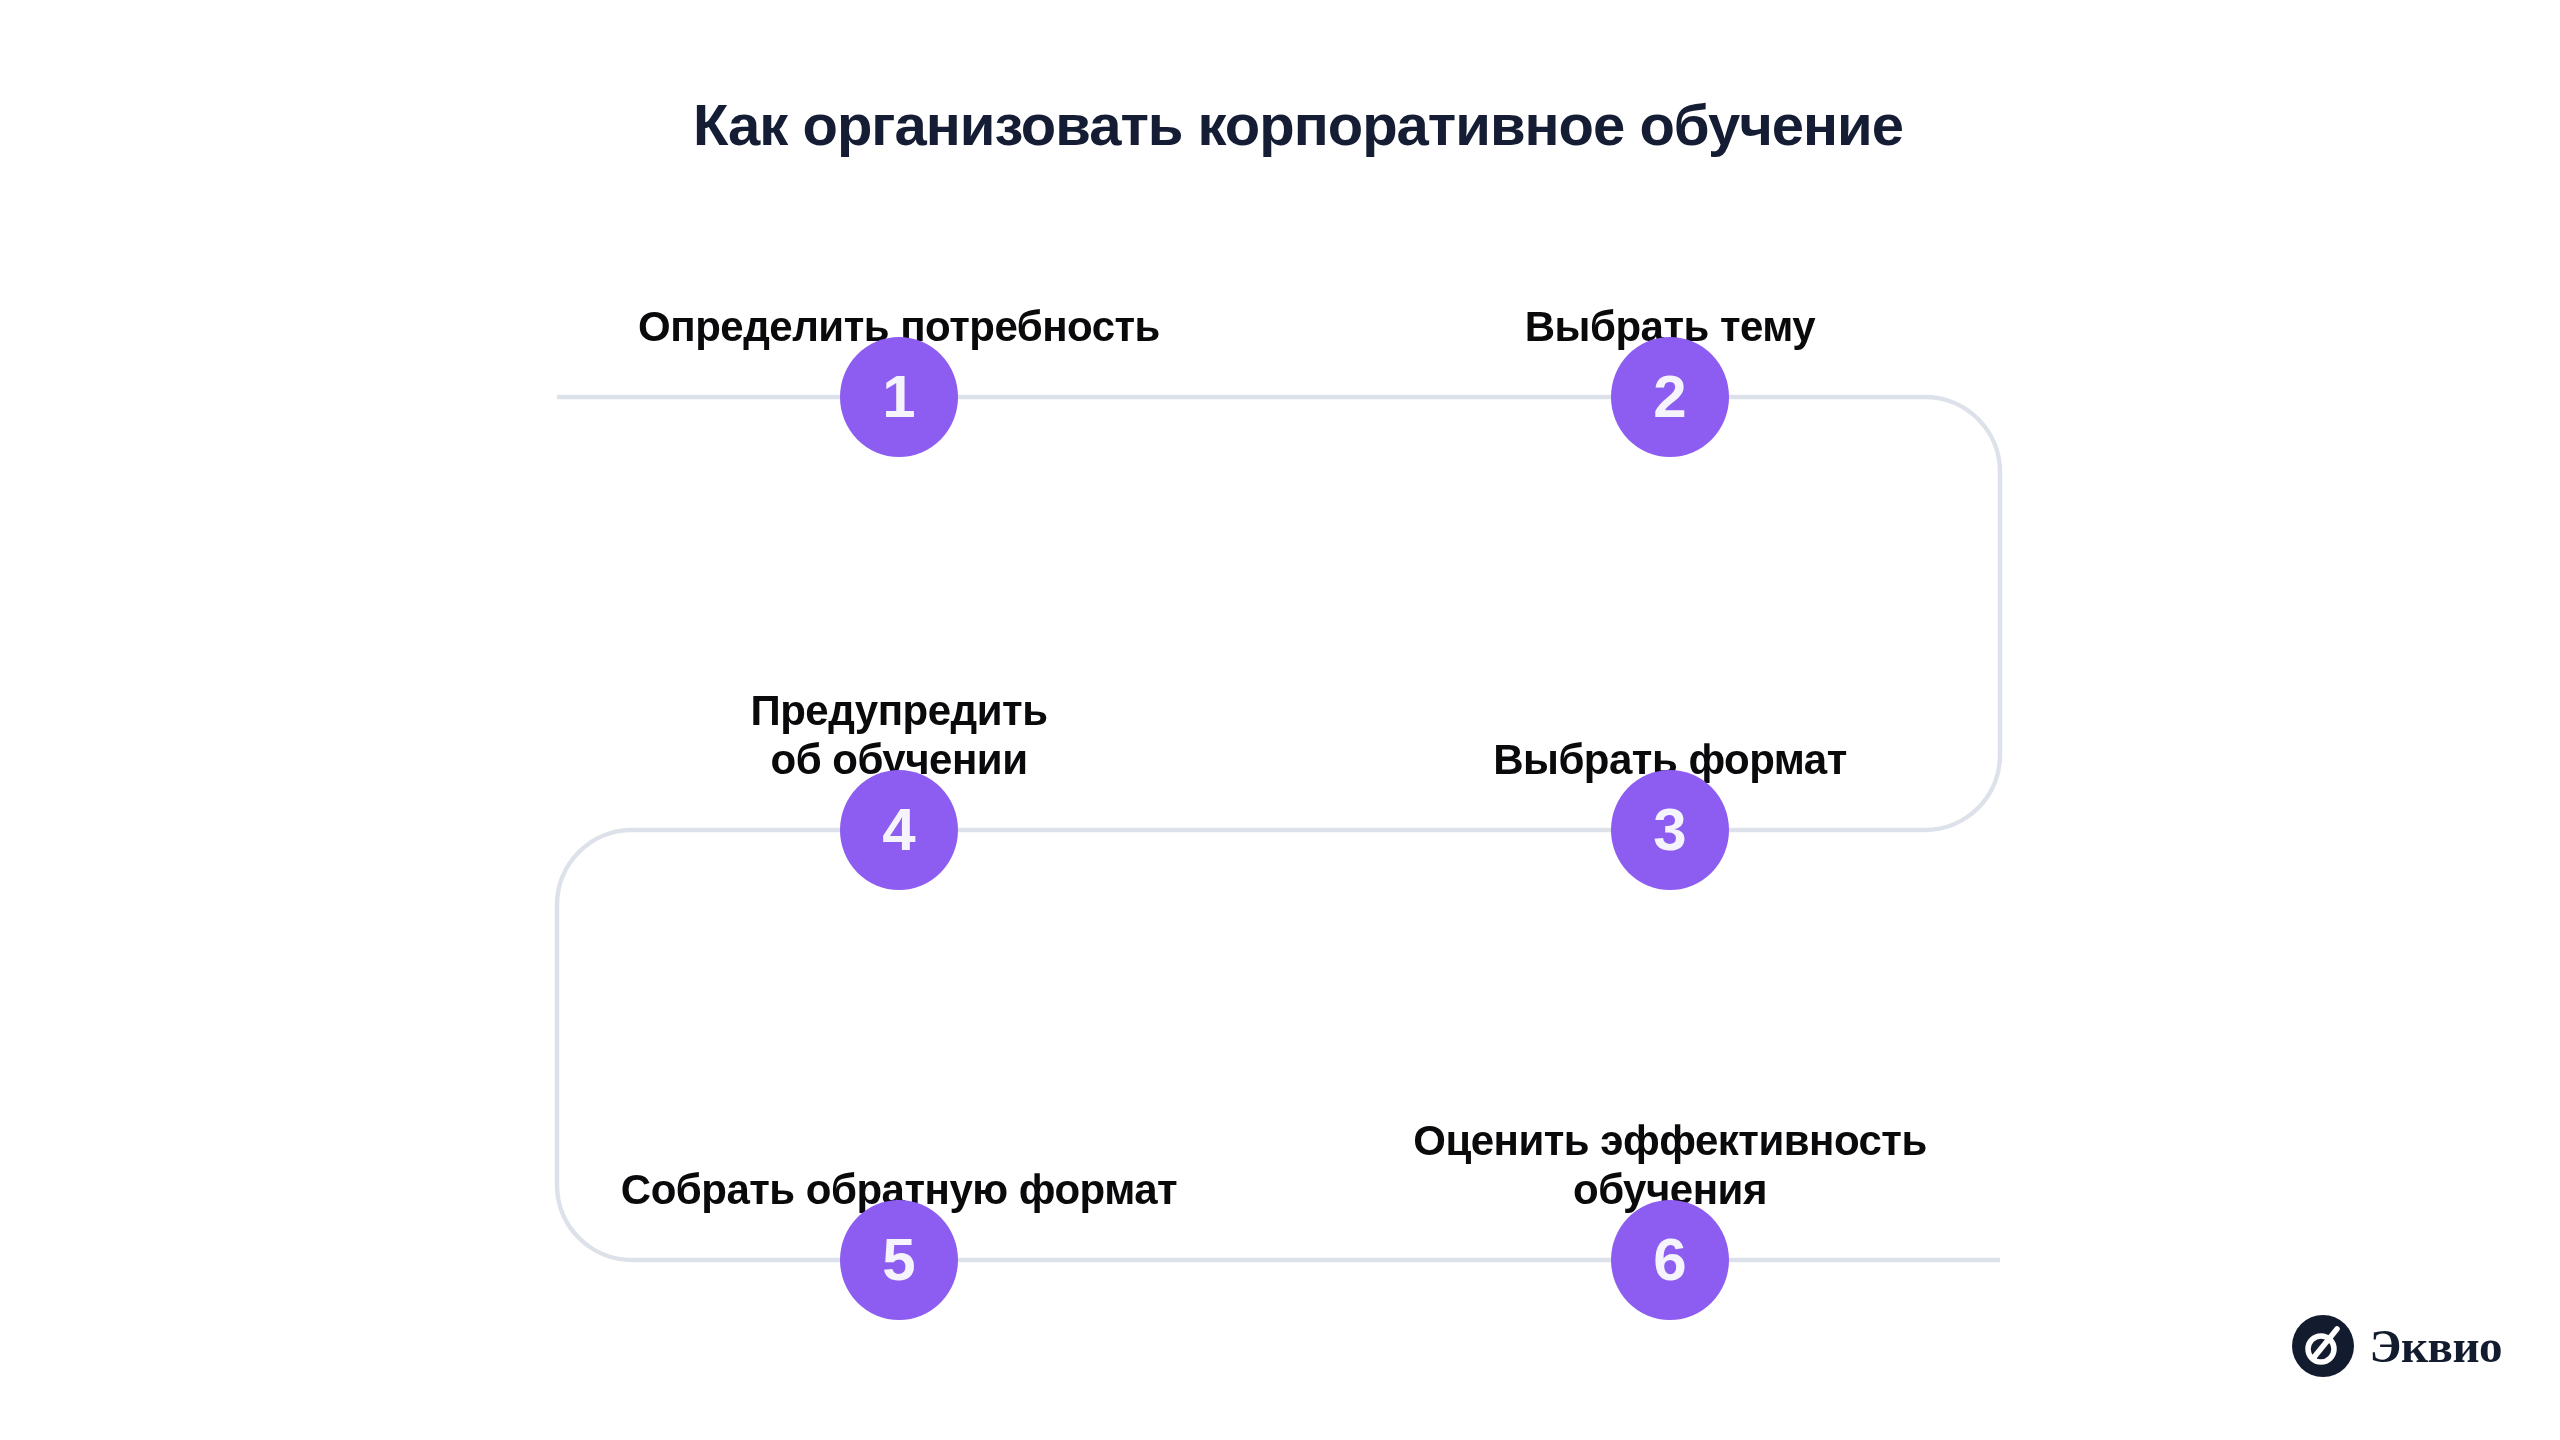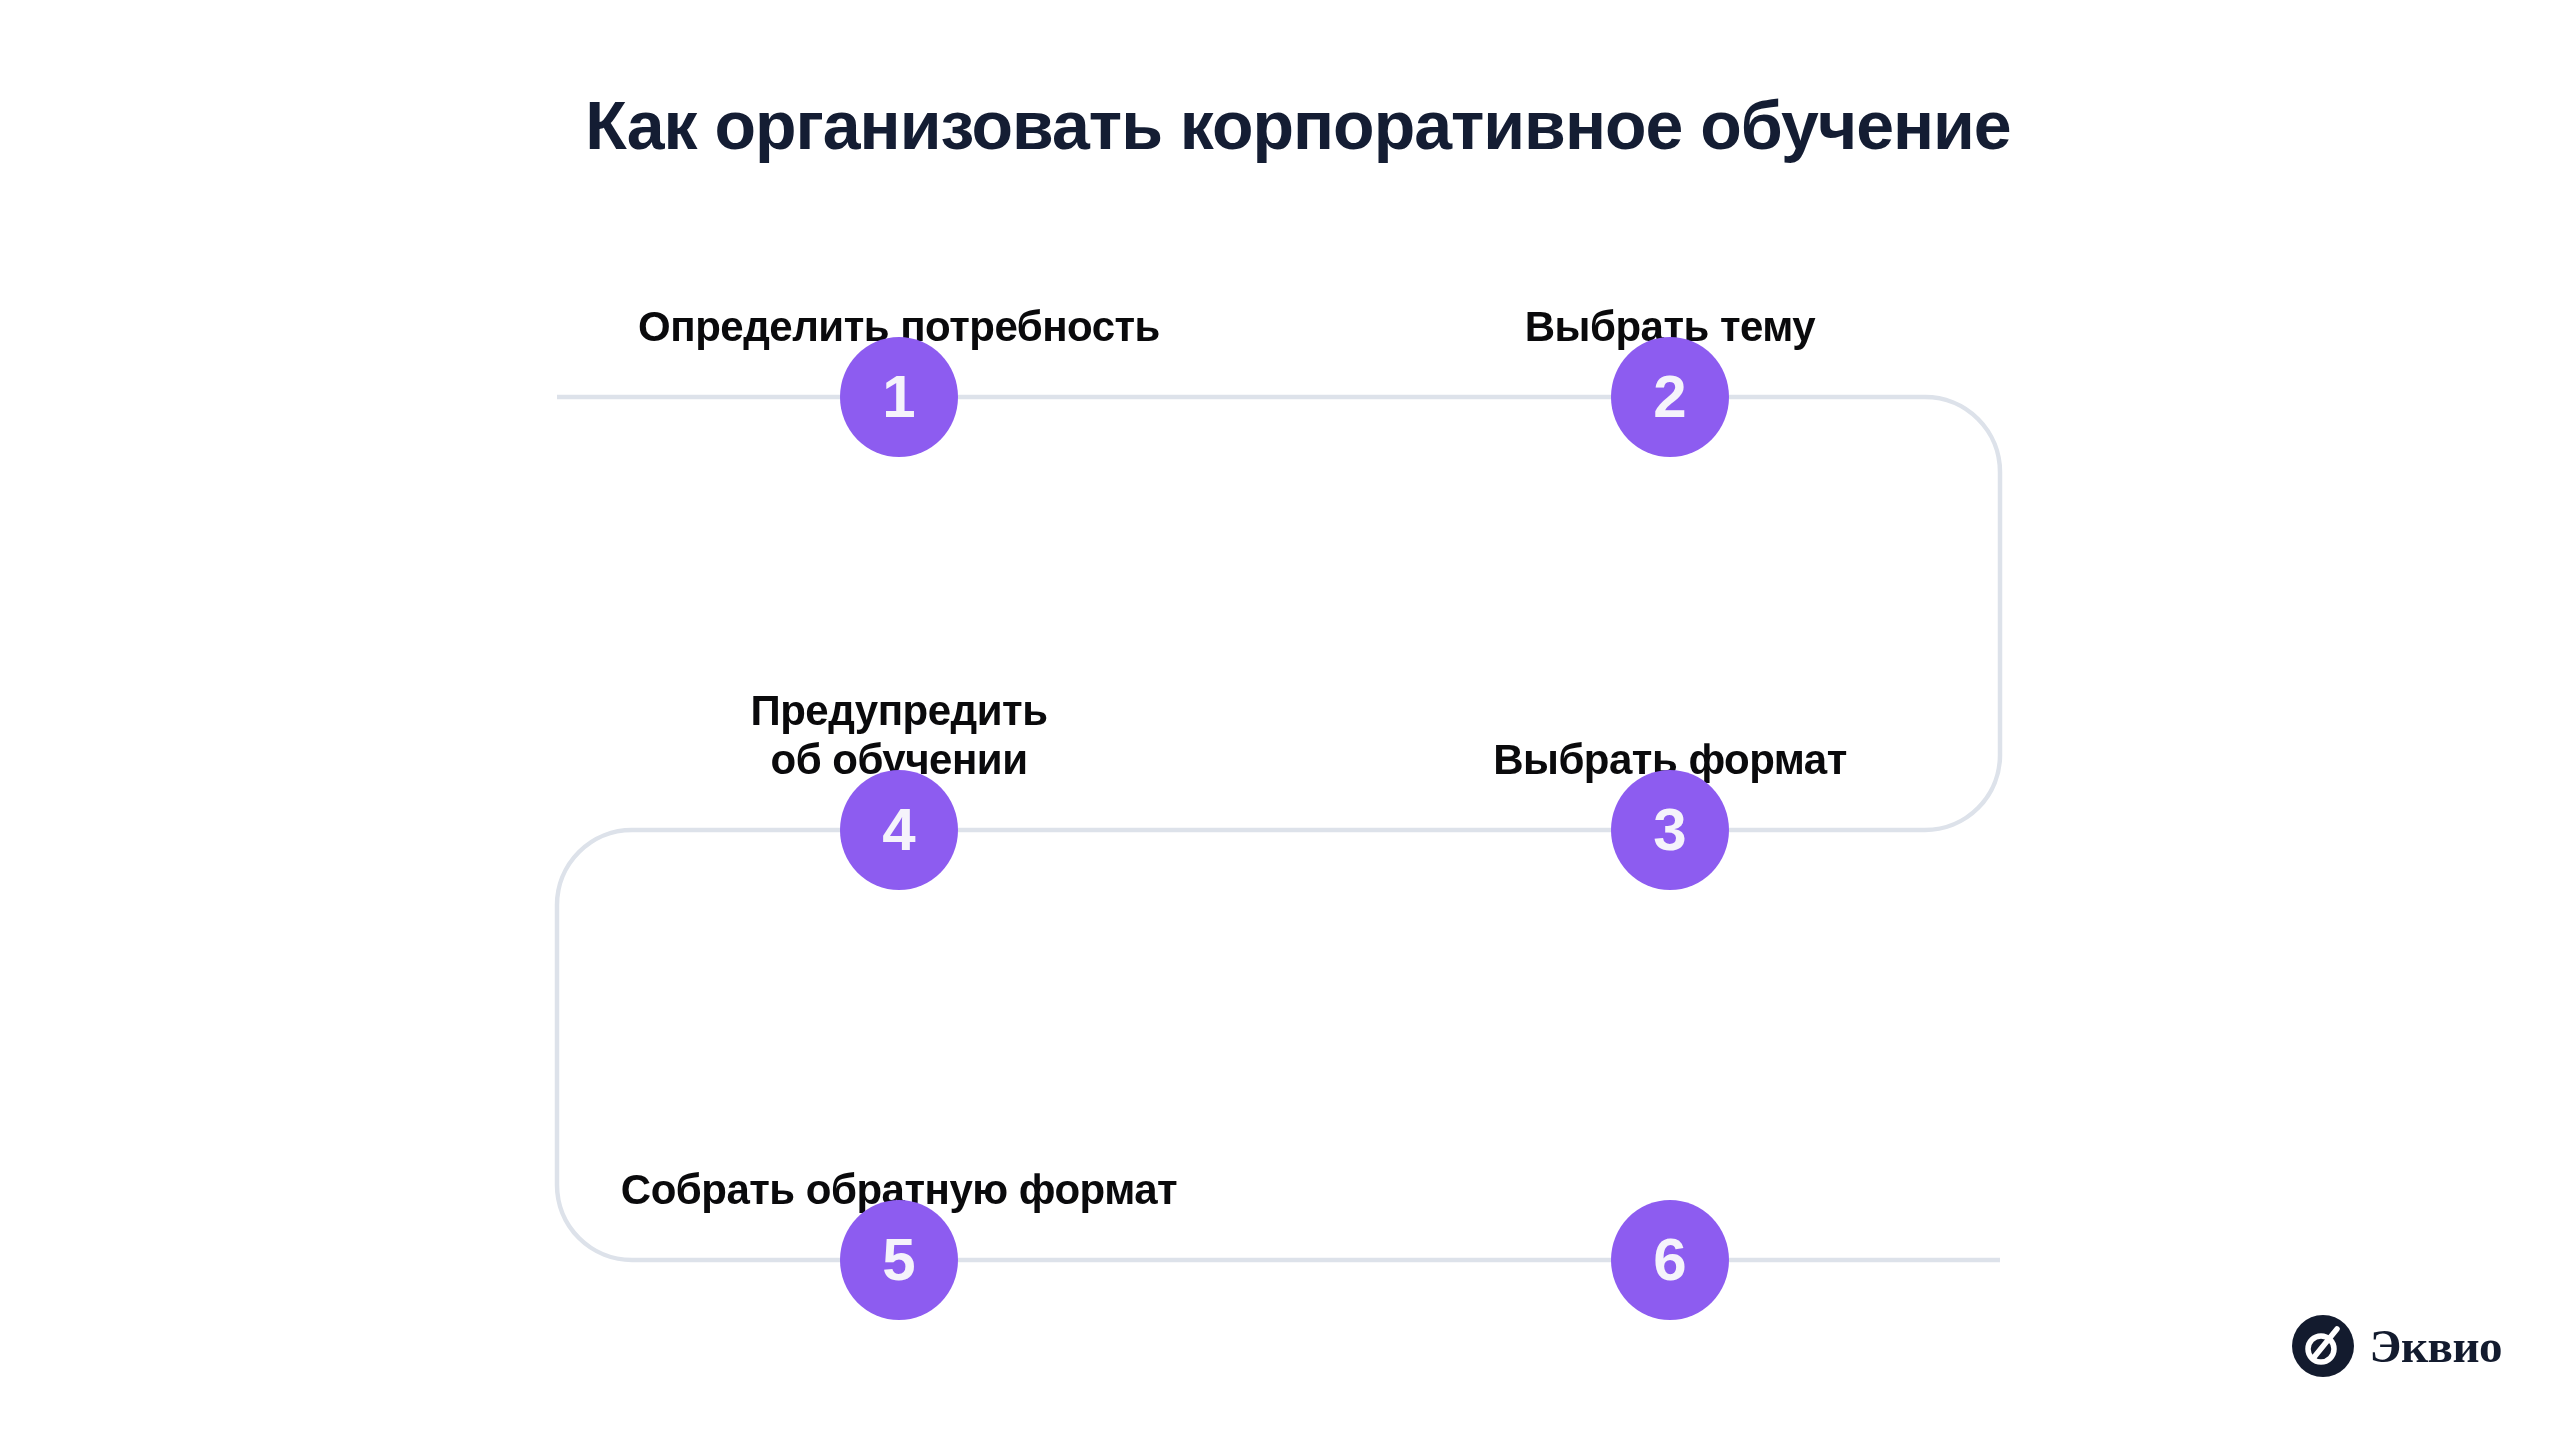--- a/index.html
+++ b/index.html
@@ -20,21 +20,21 @@
   }
   .canvas {
     position: relative;
     width: 2560px; height: 1440px;
     background: var(--background);
   }
   .page-title {
     position: absolute;
     left: 0; top: 90px; width: 2560px;
     text-align: center;
-    font-size: 68px;
+    font-size: 58px;
     line-height: 70px;
     font-weight: 800;
     letter-spacing: -1px;
     color: var(--title-navy);
     padding-left: 36px;
   }
   .connector {
     position: absolute;
     left: 0; top: 0;
   }
@@ -122,20 +122,22 @@
 об обучении</div>
   <div class="step-circle" style="--cx:899px; --cy:830px">
     <span class="step-number">4</span>
   </div>
 
   <div class="step-label" style="--cx:899px; --cy:1260px">Собрать обратную формат</div>
   <div class="step-circle" style="--cx:899px; --cy:1260px">
     <span class="step-number">5</span>
   </div>
 
+  <div class="step-label" style="--cx:1670px; --cy:1260px">Оценить эффективность
+обучения</div>
   <div class="step-circle" style="--cx:1670px; --cy:1260px">
     <span class="step-number">6</span>
   </div>
 
   <div class="brand-logo">
     <svg width="62" height="62" viewBox="0 0 62 62" aria-hidden="true">
       <circle cx="31" cy="31" r="31" fill="var(--logo-navy)"></circle>
       <circle cx="29" cy="34" r="13" fill="none" stroke="#ffffff" stroke-width="5.5"></circle>
       <line x1="23" y1="41" x2="45" y2="14" stroke="#ffffff" stroke-width="5.5" stroke-linecap="round"></line>
     </svg>

